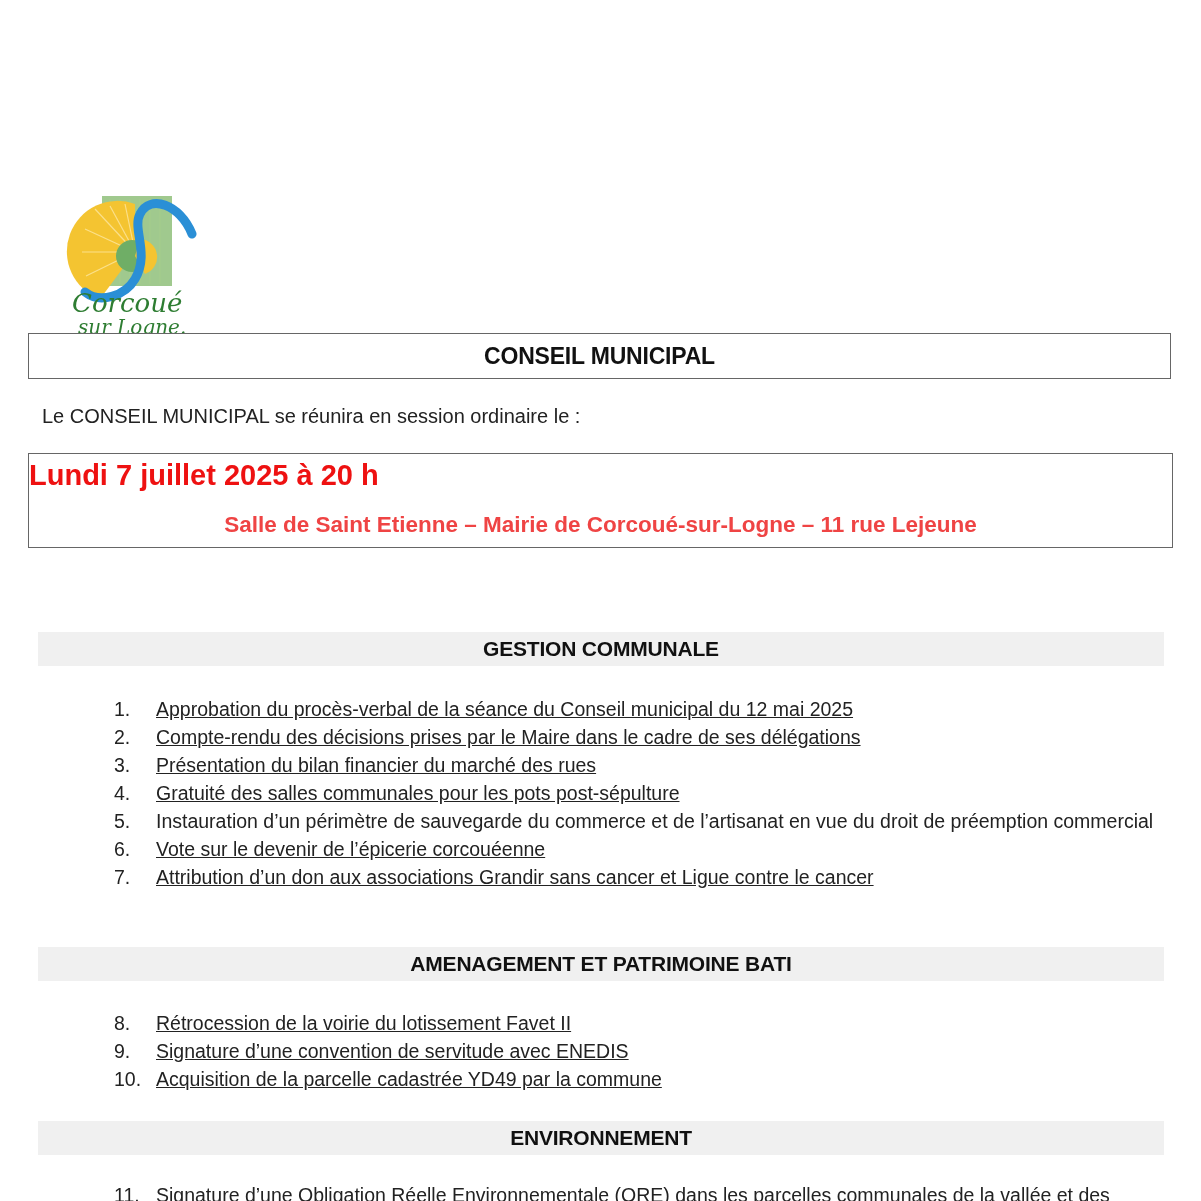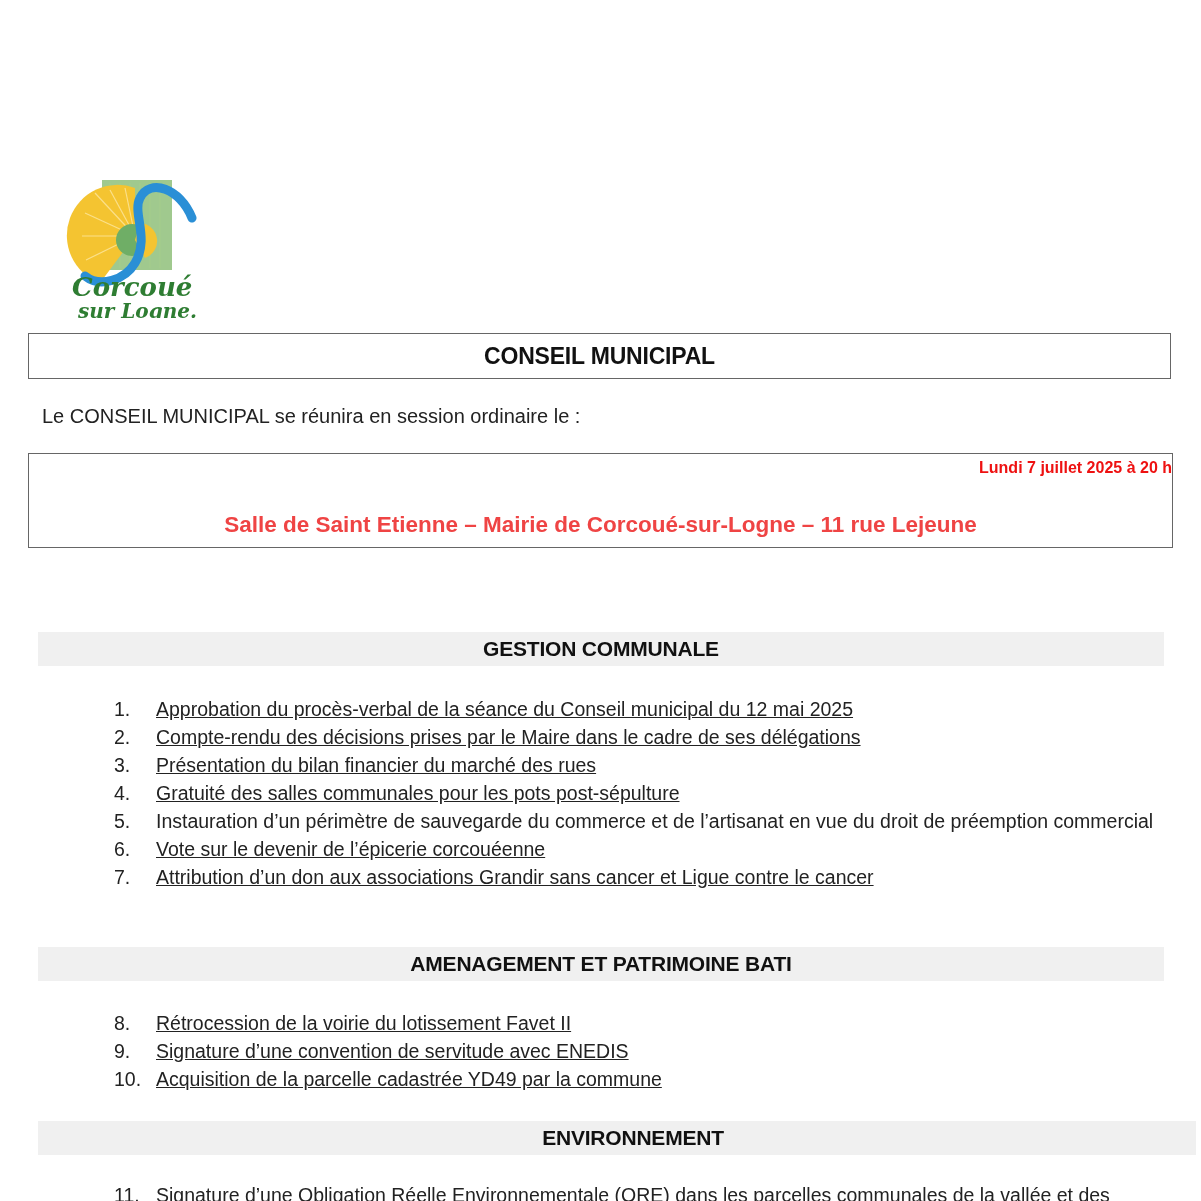--- a/index.html
+++ b/index.html
@@ -2,41 +2,41 @@
 <html><head>
   <meta charset="utf-8">
   <style>
     html, body { margin: 0; padding: 0; background: #ffffff; }
     body {
       width: 1201px; height: 1201px; overflow: hidden; position: relative;
       font-family: "Liberation Sans", "DejaVu Sans", sans-serif;
       color: #222222;
     }
     .logo {
-      position: absolute; left: 40px; top: 168px; width: 165px; height: 150px; font-weight: bold;
+      position: absolute; left: 40px; top: 184px; width: 165px; height: 150px;
     }
     .title-box {
       position: absolute; left: 28px; top: 333px; width: 1143px; height: 46px;
       border: 1px solid #666666; box-sizing: border-box;
       display: flex; align-items: center; justify-content: center;
     }
     .title-box span {
       font-weight: bold; font-size: 23px; color: #111111; letter-spacing: -0.2px;
     }
     .intro {
       position: absolute; left: 42px; top: 405px; font-size: 20px; color: #222;
       white-space: nowrap;
     }
     .session-box {
       position: absolute; left: 28px; top: 453px; width: 1145px; height: 95px;
       border: 1px solid #666666; box-sizing: border-box;
     }
     .session-date {
-      position: absolute; left: 0; right: 0; top: 5px; text-align: right;
-      color: #ee1111; font-weight: bold; font-size: 16px;
+      position: absolute; left: 0; right: 0; top: 5px; text-align: left;
+      color: #ee1111; font-weight: bold; font-size: 29px;
     }
     .session-place {
       position: absolute; left: 0; right: 0; top: 58px; text-align: center;
       color: #ef4444; font-weight: bold; font-size: 22.5px;
     }
     .section-bar {
       position: absolute; left: 38px; width: 1126px; height: 34px;
       background: #f0f0f0;
       display: flex; align-items: center; justify-content: center;
     }
@@ -148,21 +148,21 @@
   <li>
       <span class="num">9.</span>
       <span class="txt single">Signature d’une convention de servitude avec ENEDIS</span>
     </li>
   <li>
       <span class="num">10.</span>
       <span class="txt single">Acquisition de la parcelle cadastrée YD49 par la commune</span>
     </li>
 </ul>
 
-<div class="section-bar" style="top:1121px;padding-left:32px;">
+<div class="section-bar" style="top:1121px;">
   <span>ENVIRONNEMENT</span>
 </div>
 <ul class="agenda" style="top:1181px;">
   <li>
       <span class="num">11.</span>
       <span class="txt single" style="white-space:nowrap;">Signature d’une Obligation Réelle Environnementale (ORE) dans les parcelles communales de la vallée et des</span>
     </li>
 </ul>
 
 </body></html>

